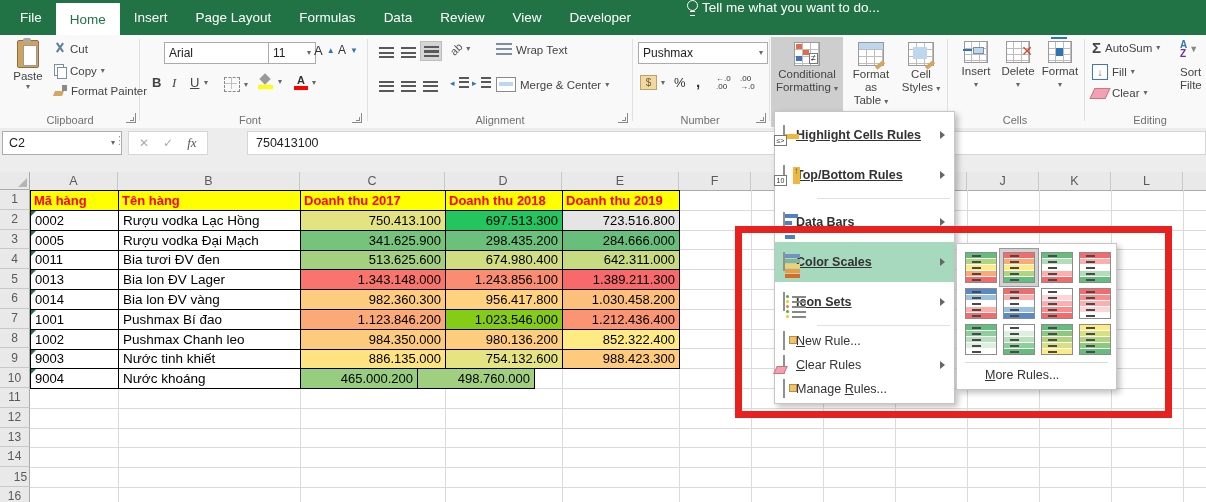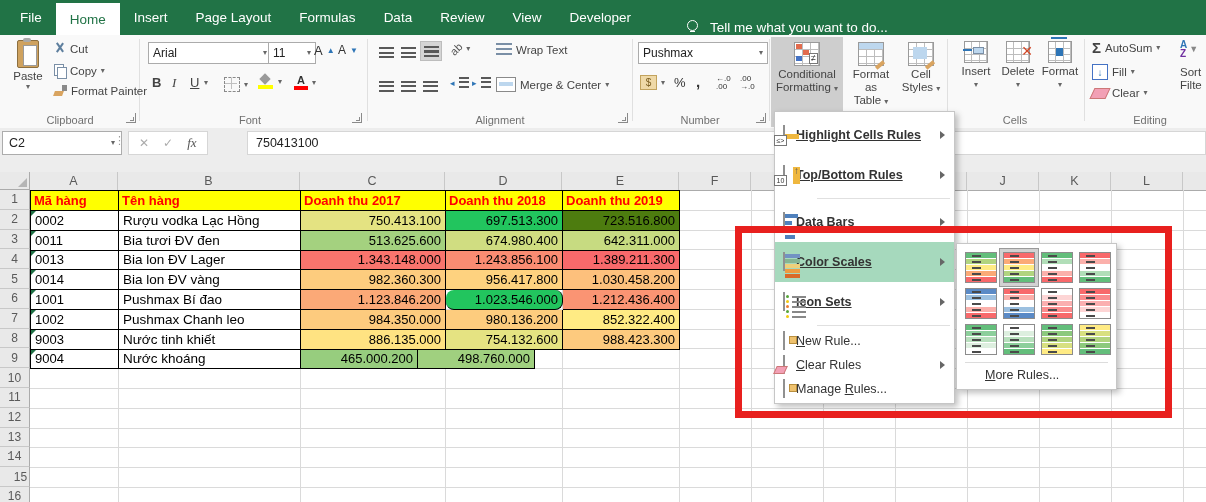--- a/index.html
+++ b/index.html
@@ -4,21 +4,21 @@
 <style>
   html,body{margin:0;padding:0}
   body{width:1206px;height:502px;overflow:hidden;position:relative;background:#fff;
        font-family:"Liberation Sans","DejaVu Sans",sans-serif;-webkit-font-smoothing:antialiased}
 
   
   #tabbar{position:absolute;left:0;top:0;width:1206px;height:35px;background:#217346;
           display:flex;align-items:stretch;color:#fff;font-size:13.5px}
   .tab{display:flex;align-items:center;padding:0 14px;cursor:default;white-space:nowrap}
   .tab.active{background:#fff;color:#217346;margin-top:3px;padding-top:0}
-  #tellme{display:flex;align-items:flex-end;gap:12px;margin-left:42px}
+  #tellme{display:flex;align-items:flex-start;gap:4px;margin-left:42px}
   .bulb{width:11px;height:15px;position:relative;display:inline-block}
   .bulb:before{content:"";position:absolute;left:0;top:0;width:9px;height:9px;border:1.4px solid #fff;border-radius:50%}
   .bulb:after{content:"";position:absolute;left:3px;top:11px;width:5px;height:3px;border-top:1.4px solid #fff;border-bottom:1.4px solid #fff}
 
   
   #ribbon{position:absolute;left:0;top:35px;width:1206px;height:93px;background:#F9F9F9;
           border-bottom:1px solid #D2D2D2;font-size:11.5px;color:#444}
   .vsep{position:absolute;top:4px;height:82px;width:1px;background:#E0E0E0}
   .glabel{position:absolute;bottom:2px;font-size:11px;color:#707070;text-align:center}
   .launcher{position:absolute;width:9px;height:9px;border-right:1px solid #8A8A8A;border-bottom:1px solid #8A8A8A}
@@ -183,21 +183,21 @@
     <span>Copy</span>
       <span class="arr">▾</span>
   </div>
   <div class="rrow" style="left:54px;top:50px">
     <span class="brush-ic"></span>
     <span>Format Painter</span>
   </div>
   <div class="glabel" style="left:20px;width:100px">Clipboard</div>
   <div class="launcher" style="left:126px;bottom:5px"></div>
 
-  <div class="combo" style="left:148px;top:7px;width:114px;height:20px">
+  <div class="combo" style="left:164px;top:7px;width:114px;height:20px">
     <span>Arial</span>
       <span class="arr">▾</span>
   </div>
   <div class="combo" style="left:268px;top:7px;width:38px;height:20px">
     <span>11</span>
       <span class="arr">▾</span>
   </div>
   <div class="rrow" style="left:314px;top:8px;font-size:13px;color:#333">A<span style="color:#2E75B6;font-size:8px;vertical-align:top">▲</span></div>
   <div class="rrow" style="left:338px;top:8px;font-size:12px;color:#333">A<span style="color:#2E75B6;font-size:8px;vertical-align:top">▼</span></div>
   <div class="rrow" style="left:152px;top:40px;font-weight:bold;font-size:13px">
@@ -471,21 +471,28 @@
         <div class="tc hdr" style="width: 182px; height: 20px;">Tên hàng</div>
         <div class="tc hdr" style="width: 145px; height: 20px;">Doanh thu 2017</div>
         <div class="tc hdr" style="width: 117px; height: 20px;">Doanh thu 2018</div>
         <div class="tc hdr" style="width: 117px; height: 20px;">Doanh thu 2019</div>
       </div>
       <div class="trow" style="height: 19.8px;">
         <div class="tc code" style="width: 88px;">0002<span class="tri"></span></div>
         <div class="tc name" style="width: 182px;">Rượu vodka Lạc Hồng</div>
         <div class="tc val" style="width: 145px; background: rgb(228, 227, 130);">750.413.100</div>
         <div class="tc val" style="width: 117px; background: #22c55e;">697.513.300</div>
-        <div class="tc val" style="width: 117px; background: #4d7c0f;">723.516.800</div>
+        <div class="tc val" style="width: 117px; background: #e5e5e5;">723.516.800</div>
+      </div>
+      <div class="trow" style="height: 19.8px;">
+        <div class="tc code" style="width: 88px;">0005<span class="tri"></span></div>
+        <div class="tc name" style="width: 182px;">Rượu vodka Đại Mạch</div>
+        <div class="tc val" style="width: 145px; background: rgb(118, 196, 124);">341.625.900</div>
+        <div class="tc val" style="width: 117px; background: rgb(107, 192, 123);">298.435.200</div>
+        <div class="tc val" style="width: 117px; background: rgb(103, 191, 123);">284.666.000</div>
       </div>
       <div class="trow" style="height: 19.8px;">
         <div class="tc code" style="width: 88px;">0011<span class="tri"></span></div>
         <div class="tc name" style="width: 182px;">Bia tươi ĐV đen</div>
         <div class="tc val" style="width: 145px; background: rgb(164, 209, 127);">513.625.600</div>
         <div class="tc val" style="width: 117px; background: rgb(208, 221, 129);">674.980.400</div>
         <div class="tc val" style="width: 117px; background: rgb(199, 219, 129);">642.311.000</div>
       </div>
       <div class="trow" style="height: 19.8px;">
         <div class="tc code" style="width: 88px;">0013<span class="tri"></span></div>
@@ -498,21 +505,21 @@
         <div class="tc code" style="width: 88px;">0014<span class="tri"></span></div>
         <div class="tc name" style="width: 182px;">Bia lon ĐV vàng</div>
         <div class="tc val" style="width: 145px; background: rgb(253, 204, 126);">982.360.300</div>
         <div class="tc val" style="width: 117px; background: rgb(254, 210, 127);">956.417.800</div>
         <div class="tc val" style="width: 117px; background: rgb(253, 192, 124);">1.030.458.200</div>
       </div>
       <div class="trow" style="height: 19.8px;">
         <div class="tc code" style="width: 88px;">1001<span class="tri"></span></div>
         <div class="tc name" style="width: 182px;">Pushmax Bí đao</div>
         <div class="tc val" style="width: 145px; background: rgb(251, 169, 119);">1.123.846.200</div>
-        <div class="tc val" style="width: 117px; background: #22c55e; border-radius: 8px;">1.023.546.000</div>
+        <div class="tc val" style="width: 117px; background: #84cc16;">1.023.546.000</div>
         <div class="tc val" style="width: 117px; background: rgb(250, 148, 115);">1.212.436.400</div>
       </div>
       <div class="trow" style="height: 19.8px;">
         <div class="tc code" style="width: 88px;">1002<span class="tri"></span></div>
         <div class="tc name" style="width: 182px;">Pushmax Chanh leo</div>
         <div class="tc val" style="width: 145px; background: rgb(253, 203, 126);">984.350.000</div>
         <div class="tc val" style="width: 117px; background: rgb(253, 204, 126);">980.136.200</div>
         <div class="tc val" style="width: 117px; background: rgb(255, 235, 132);">852.322.400</div>
       </div>
       <div class="trow" style="height: 19.8px;">

